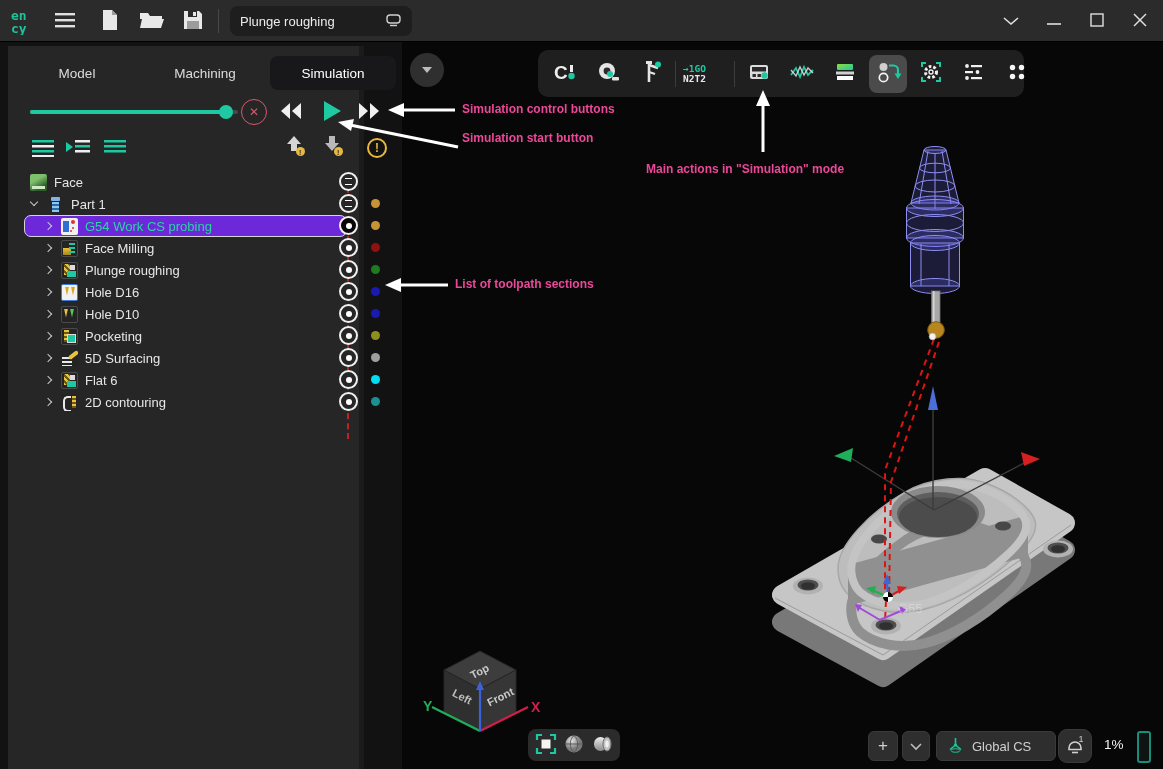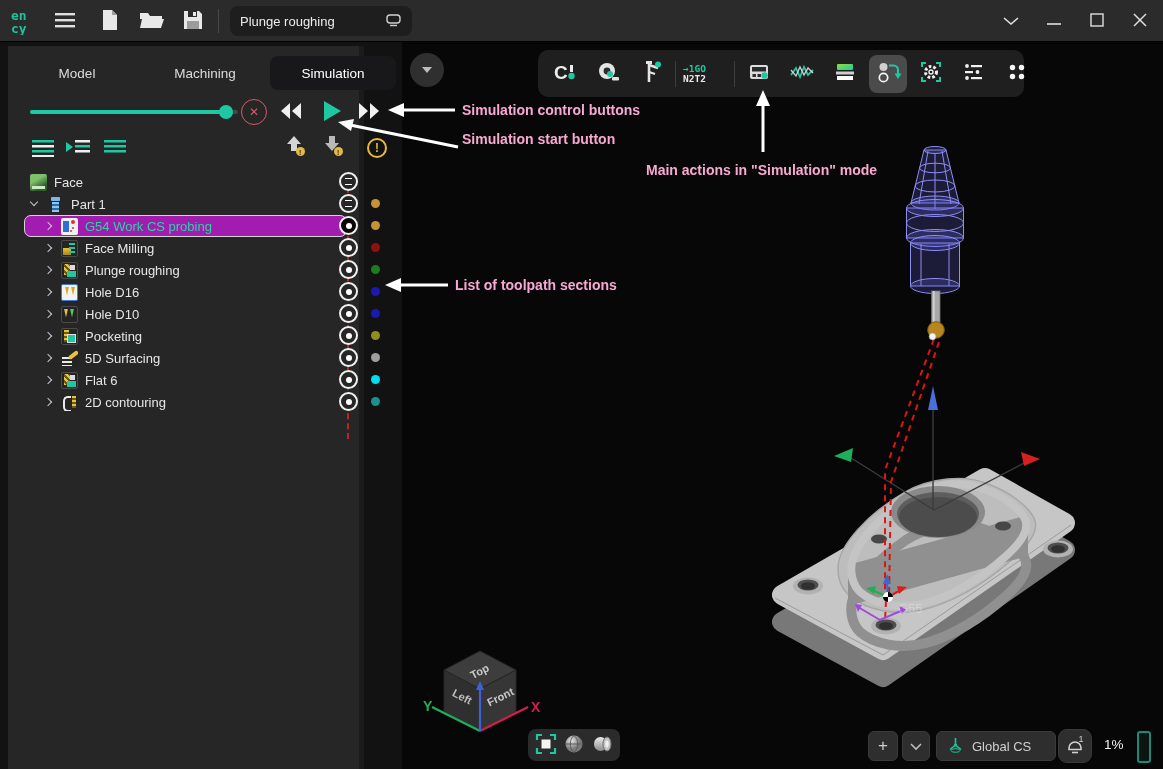--- a/index.html
+++ b/index.html
@@ -51,21 +51,21 @@
       linear-gradient(#1ec9a2,#1ec9a2) 0 5px/22px 2.5px no-repeat,
       linear-gradient(#1ec9a2,#1ec9a2) 0 10px/22px 2.5px no-repeat}
   .warn-circle{position:absolute;left:359px;top:92px;width:20px;height:20px;border-radius:50%;border:2px solid #e8b93e;
       color:#e8b93e;font-weight:bold;font-size:12px;display:flex;align-items:center;justify-content:center;background:transparent;cursor:pointer}
 
   
   .tree{position:absolute;left:0;right:0;top:125px;height:280px}
   .redline{position:absolute;left:339px;top:6px;height:262px;width:0;border-left:2px dashed #c32222}
   .row{position:relative;display:flex;align-items:center;height:22px;gap:7px;margin:0 12px 0 16px;cursor:pointer}
   .row .lbl{color:#e6e6e6;white-space:nowrap}
-  .row.selected{background:#a21caf;outline:1px solid #d4d4d4;outline-offset:-1px;border-radius:7px}
+  .row.selected{background:#6d28d9;outline:1px solid #d4d4d4;outline-offset:-1px;border-radius:7px}
   .row.selected .lbl{color:#2bd4a4}
   .ind0{padding-left:6px}.ind1{padding-left:4px}.ind2{padding-left:18px}
   .chev{width:12px;height:12px;position:relative;flex:none}
   .chev.right::before,.chev.down::before{content:"";position:absolute;left:3px;top:3px;width:5px;height:5px;
       border-right:1.6px solid #c9c9c9;border-bottom:1.6px solid #c9c9c9}
   .chev.right::before{transform:rotate(-45deg)}
   .chev.down::before{transform:rotate(45deg);top:1px}
   .circ{position:absolute;left:315px;top:1px;width:19px;height:19px;border:2px solid #f0f0f0;border-radius:50%;
       background:#262626;display:flex;align-items:center;justify-content:center}
   .selected .circ{background:#070707}
@@ -131,21 +131,21 @@
   .sb-btn{position:absolute;height:30px;background:#2e2e2e;border:1px solid #3a3a3a;border-radius:6px;color:#cfcfcf;
        display:flex;align-items:center;justify-content:center;cursor:pointer;font-family:"Liberation Sans",sans-serif}
   .sb-plus{left:466px;top:689px;width:30px;font-size:17px}
   .sb-chev{left:500px;top:689px;width:28px}
   .sb-cs{left:534px;top:689px;width:120px;gap:8px;font-size:13px;justify-content:flex-start;padding:0 10px}
   .sb-bell{left:656px;top:687px;width:34px;height:34px;border-radius:9px}
   .sb-pct{position:absolute;left:702px;top:695px;color:#f2f2f2;font-size:13.5px}
   .sb-batt{position:absolute;left:735px;top:689px;width:14px;height:32px;border:2px solid #1a8d79;border-radius:3px;background:#0d1412}
 
   
-  .ann{position:absolute;color:#f9a8d4;font-weight:bold;font-size:14px;pointer-events:none;white-space:nowrap}
+  .ann{position:absolute;color:#ec4899;font-weight:bold;font-size:12px;pointer-events:none;white-space:nowrap}
   .overlay{position:absolute;left:0;top:0;pointer-events:none}
 </style>
 </head>
 <body>
 
 <div id="app">
 
   <div class="titlebar">
     <span style="position:absolute;left:9px;top:7px">
       <svg width="34" height="28">

